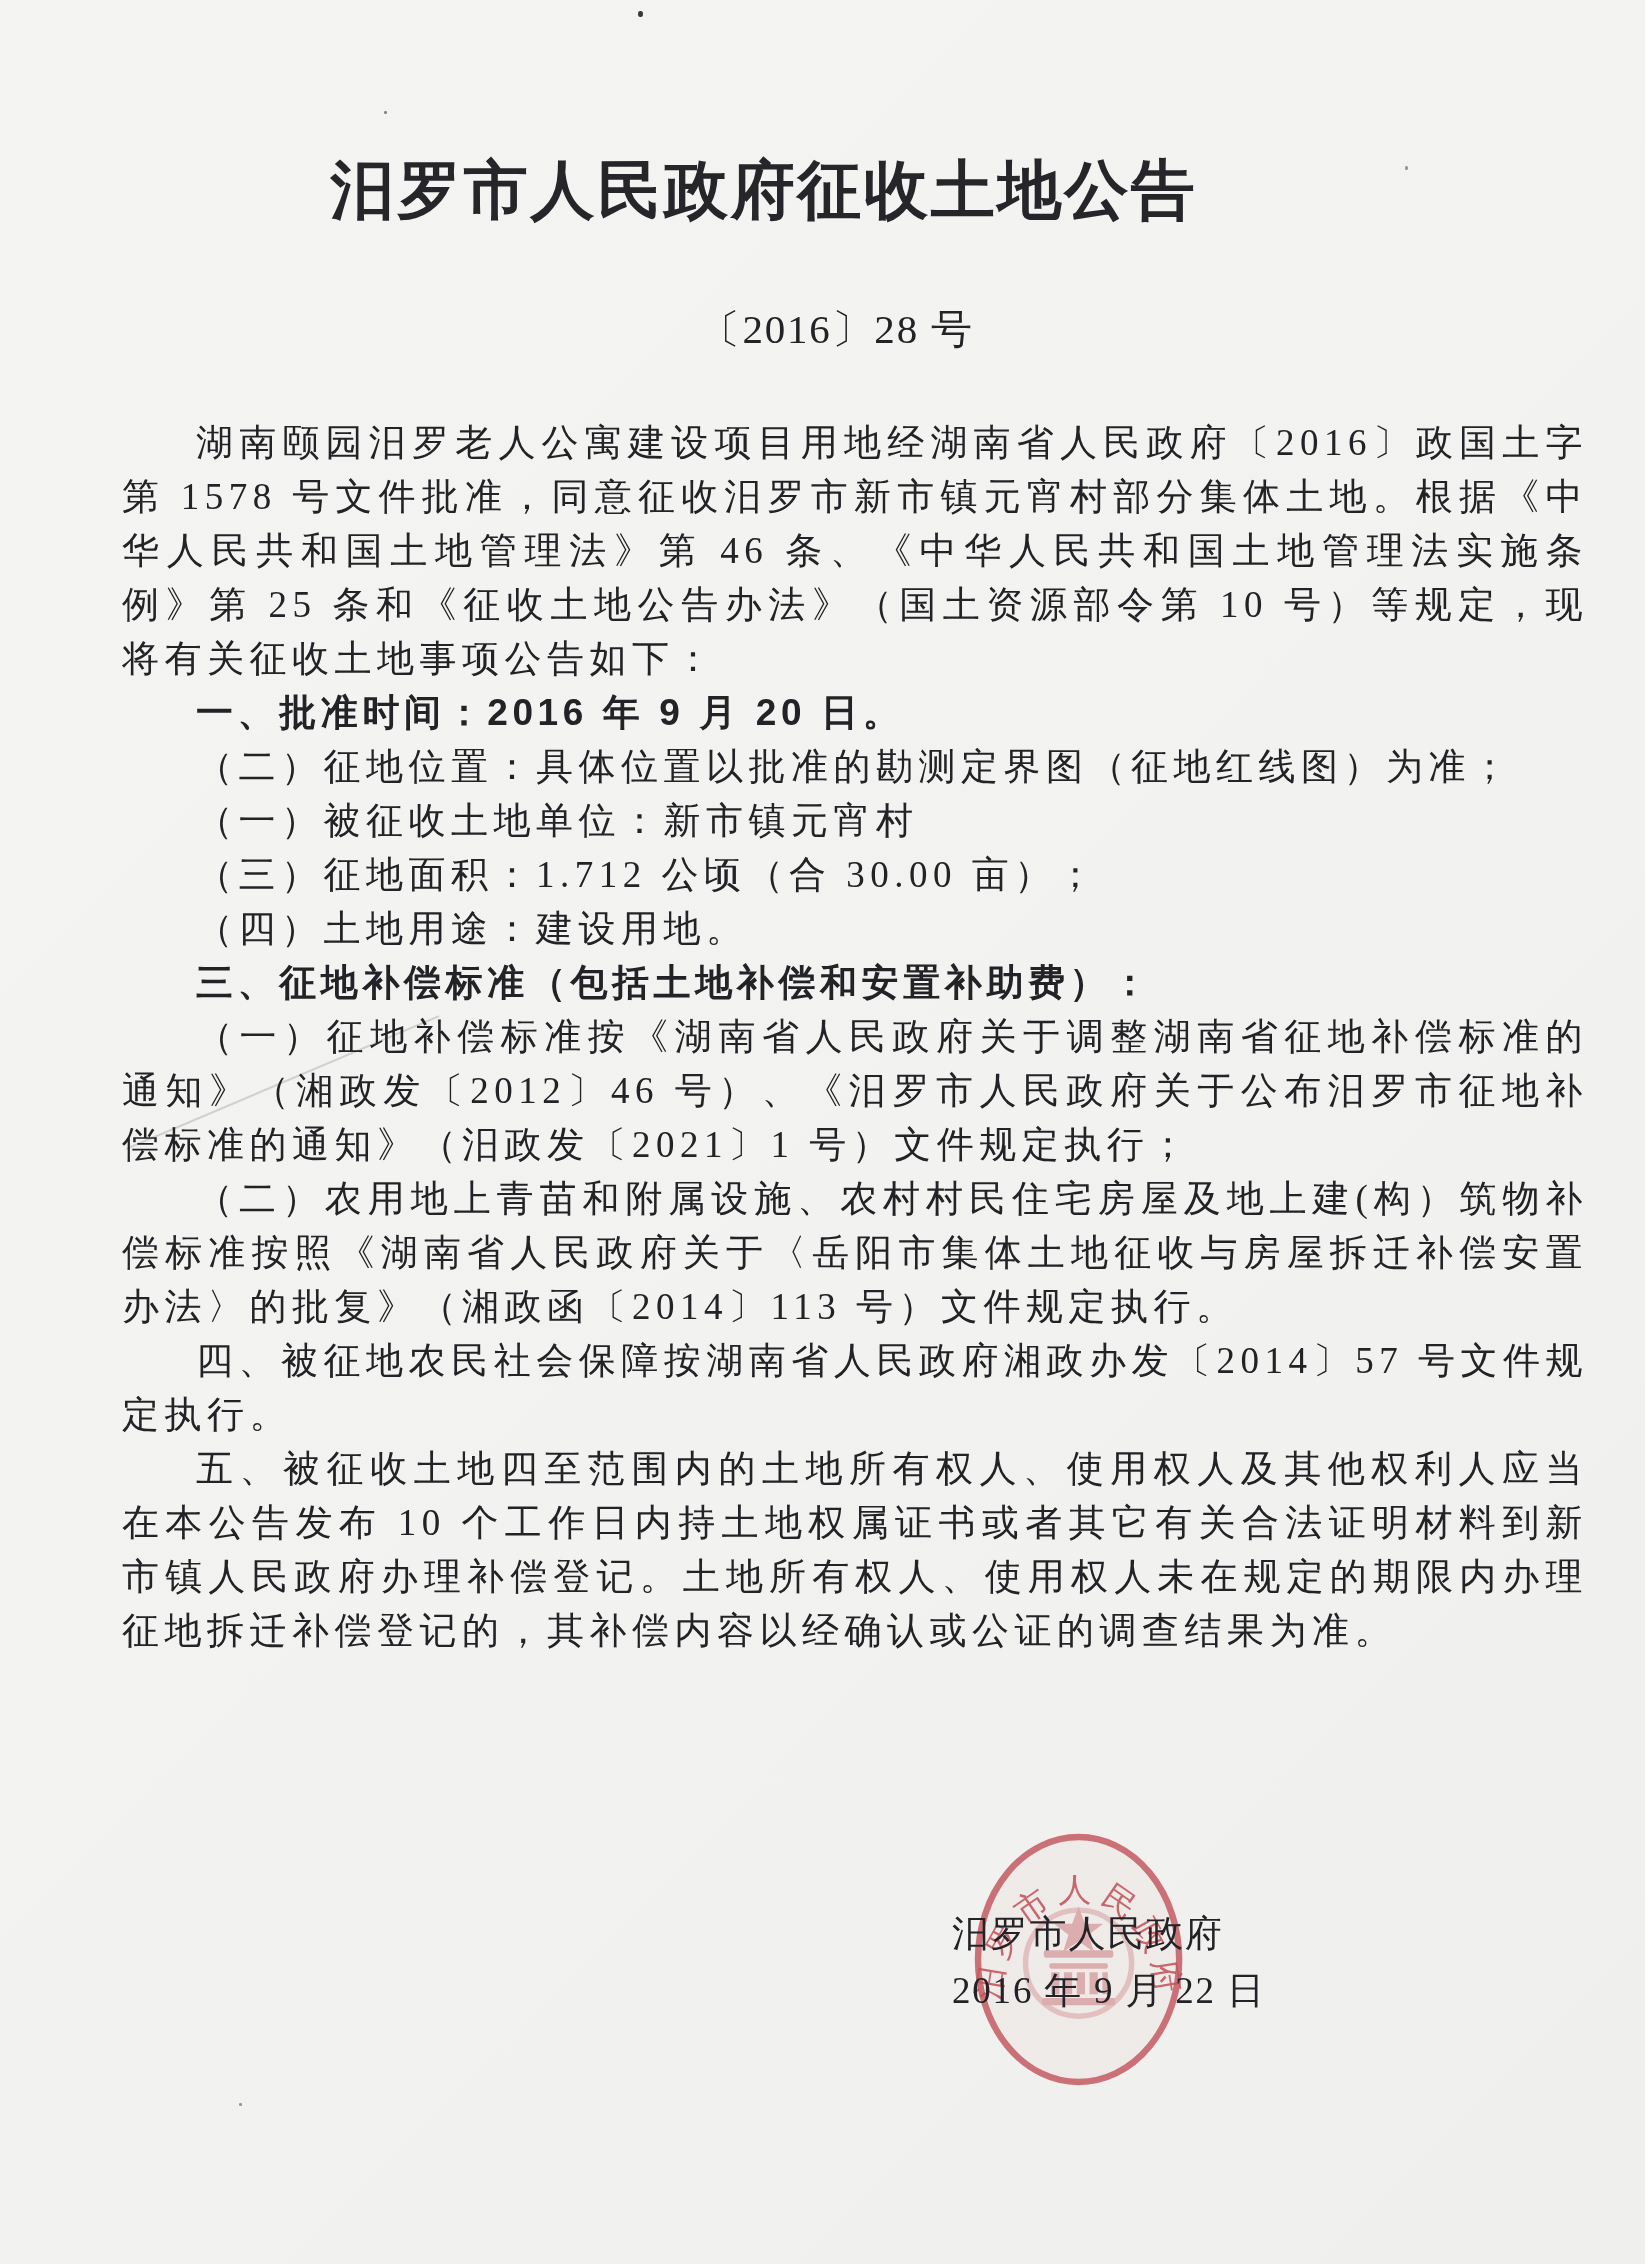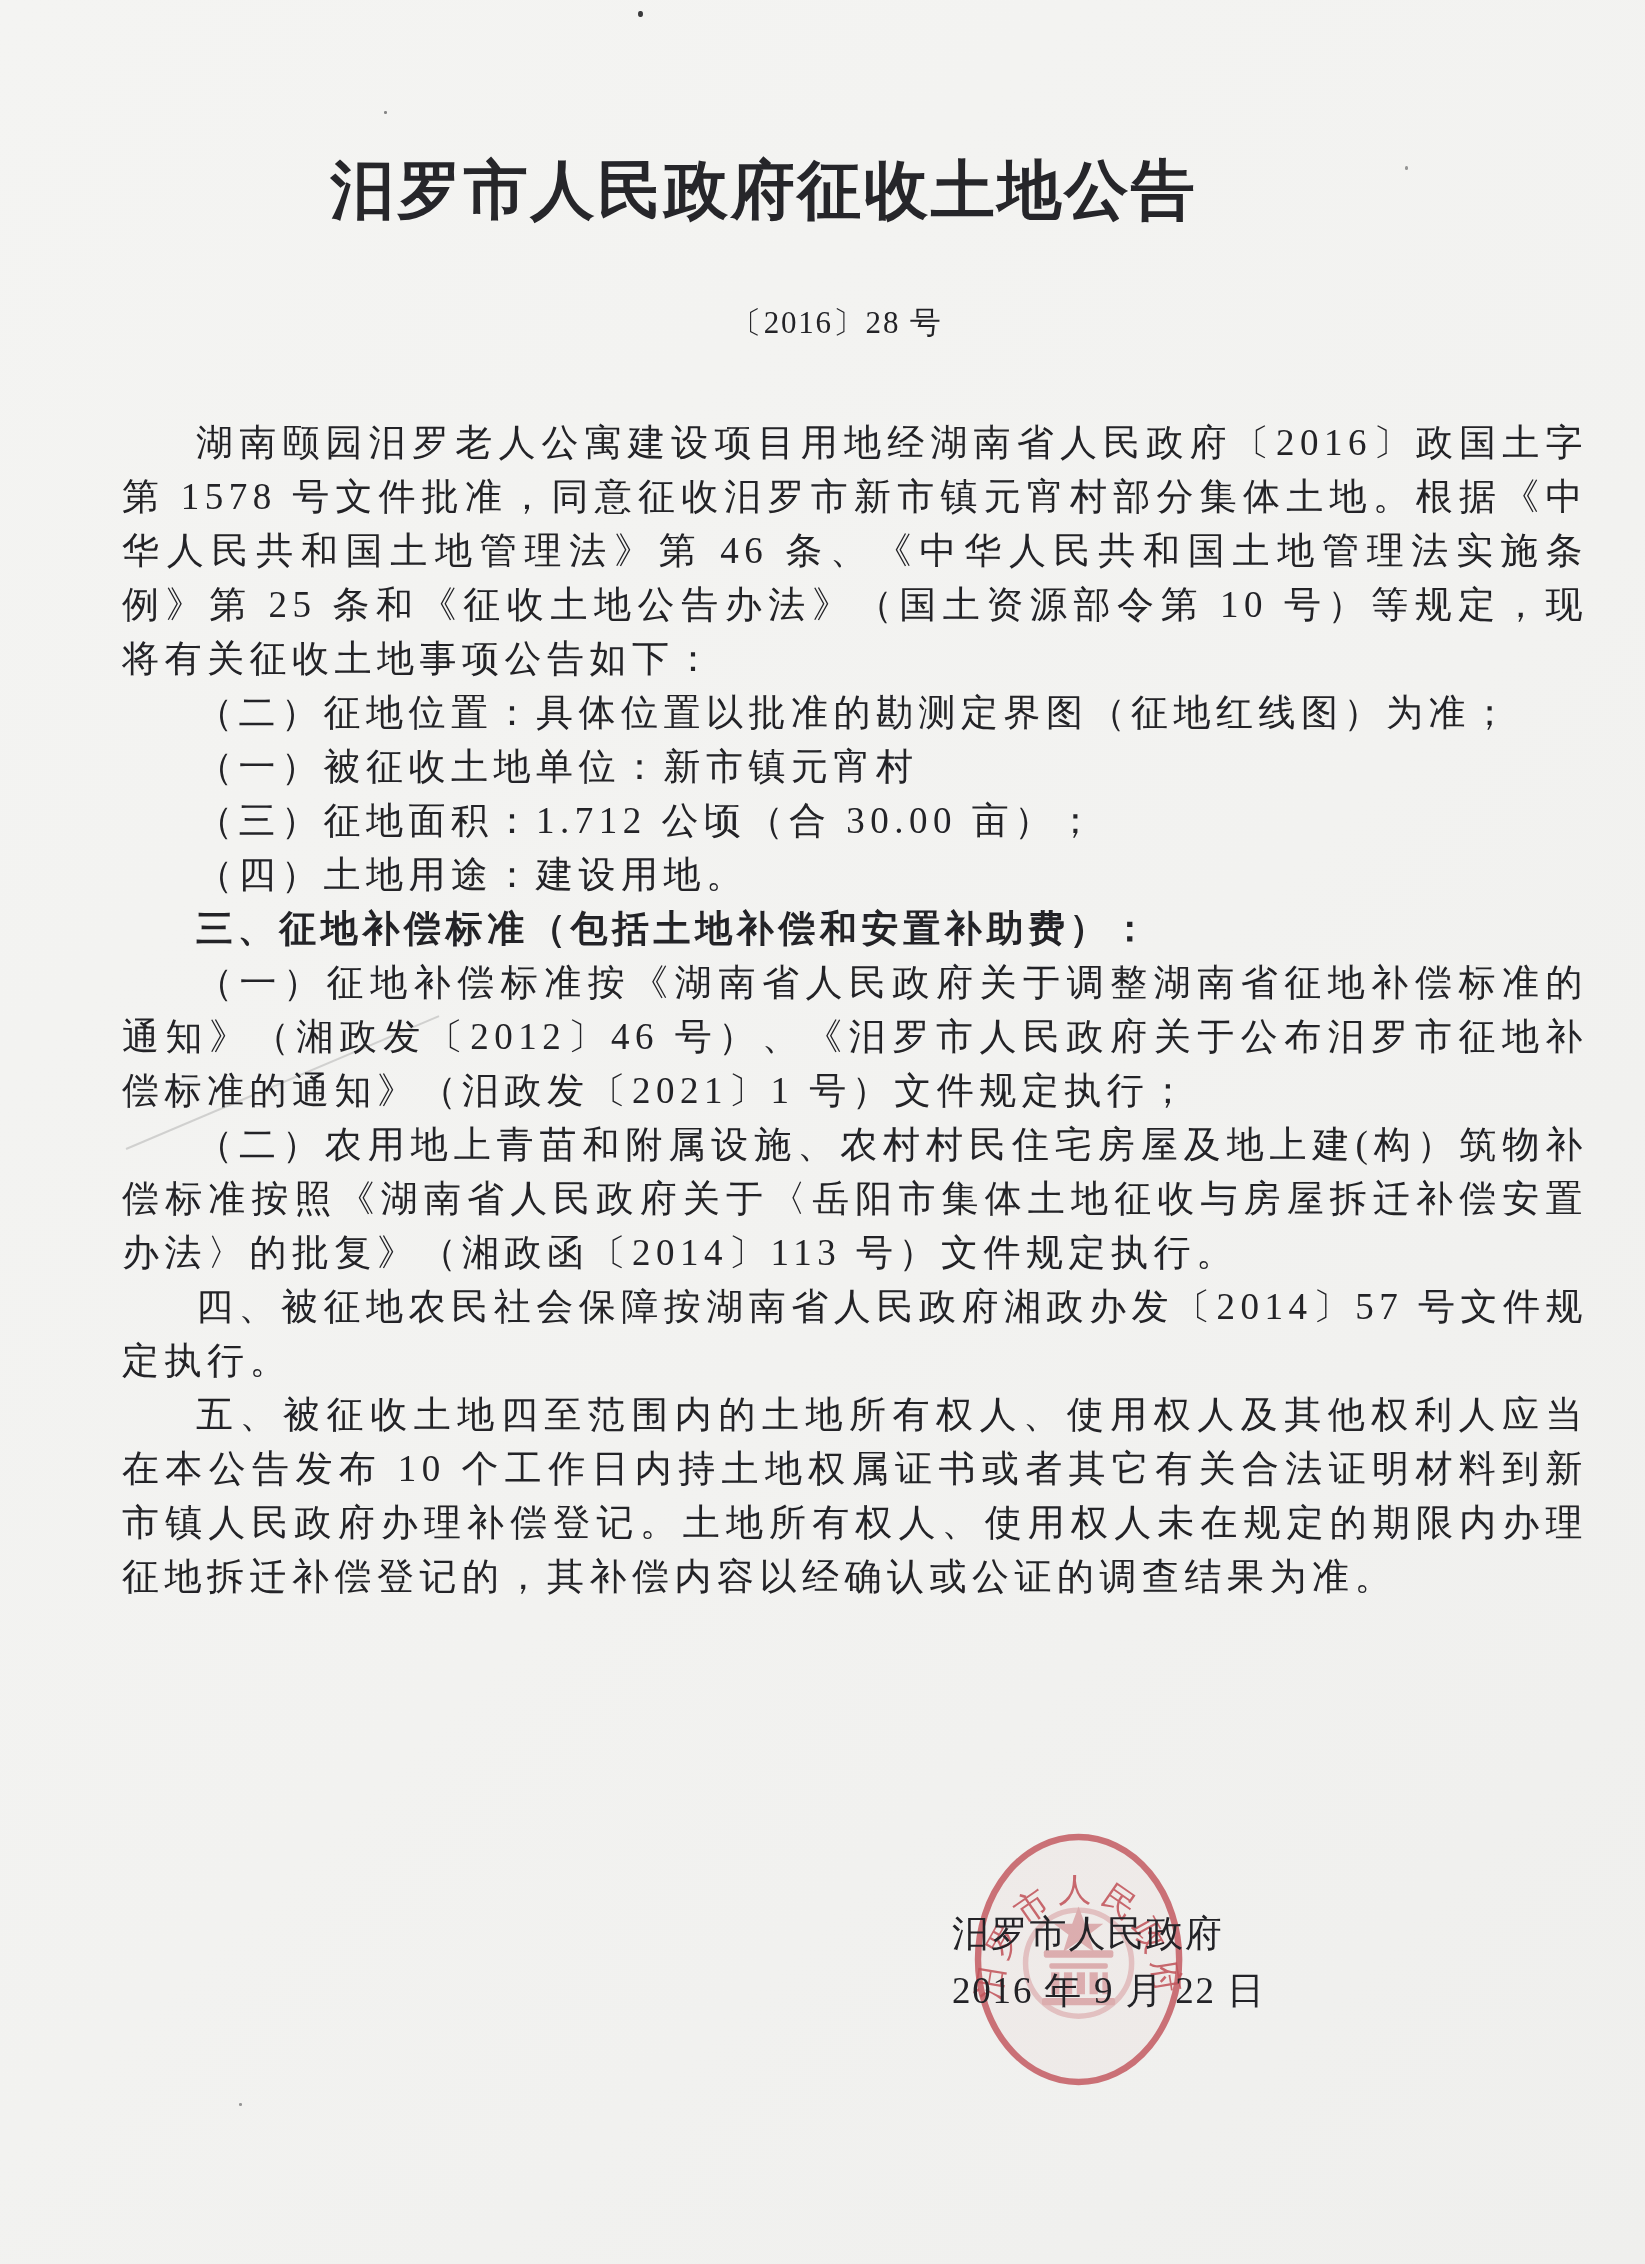--- a/index.html
+++ b/index.html
@@ -17,21 +17,21 @@
     text-align:center;
     transform:translateX(-91px);
     font-size:64px;font-weight:bold;letter-spacing:2.7px;
     color:#26262a;
     white-space:nowrap;
   }
   .doc-number{
     position:absolute;top:302px;left:122px;width:1466px;
     text-align:center;
     transform:translateX(-18.3px);
-    font-size:31px;letter-spacing:1.8px;
+    font-size:41px;letter-spacing:1.8px;
   }
   .doc-body{
     position:absolute;top:400px;left:122px;width:1466px;
     font-size:37px;line-height:54px;letter-spacing:5.5px;
     text-align:justify;
     margin-top:16px;
   }
   .doc-body p{margin:0;text-indent:2em;}
   .doc-body p.hei{
     font-family:"Liberation Sans","DejaVu Sans",sans-serif;
@@ -71,20 +71,21 @@
   <div class="speck s3"></div>
   <div class="speck s4"></div>
   <div class="crease"></div>
 
   <h1 class="doc-title">汨罗市人民政府征收土地公告</h1>
 
   <div class="doc-number">〔2016〕28 号</div>
 
   <div class="doc-body">
     <p>湖南颐园汨罗老人公寓建设项目用地经湖南省人民政府〔2016〕政国土字第 1578 号文件批准，同意征收汨罗市新市镇元宵村部分集体土地。根据《中华人民共和国土地管理法》第 46 条、《中华人民共和国土地管理法实施条例》第 25 条和《征收土地公告办法》（国土资源部令第 10 号）等规定，现将有关征收土地事项公告如下：</p>
+    <p class="hei">一、批准时间：2016 年 9 月 20 日。</p>
     <p>（二）征地位置：具体位置以批准的勘测定界图（征地红线图）为准；</p>
     <p>（一）被征收土地单位：新市镇元宵村</p>
     <p>（三）征地面积：1.712 公顷（合 30.00 亩）；</p>
     <p>（四）土地用途：建设用地。</p>
     <p class="hei">三、征地补偿标准（包括土地补偿和安置补助费）：</p>
     <p>（一）征地补偿标准按《湖南省人民政府关于调整湖南省征地补偿标准的通知》（湘政发〔2012〕46 号）、《汨罗市人民政府关于公布汨罗市征地补偿标准的通知》（汨政发〔2021〕1 号）文件规定执行；</p>
     <p>（二）农用地上青苗和附属设施、农村村民住宅房屋及地上建(构）筑物补偿标准按照《湖南省人民政府关于〈岳阳市集体土地征收与房屋拆迁补偿安置办法〉的批复》（湘政函〔2014〕113 号）文件规定执行。</p>
     <p>四、被征地农民社会保障按湖南省人民政府湘政办发〔2014〕57 号文件规定执行。</p>
     <p>五、被征收土地四至范围内的土地所有权人、使用权人及其他权利人应当在本公告发布 10 个工作日内持土地权属证书或者其它有关合法证明材料到新市镇人民政府办理补偿登记。土地所有权人、使用权人未在规定的期限内办理征地拆迁补偿登记的，其补偿内容以经确认或公证的调查结果为准。</p>
   </div>

